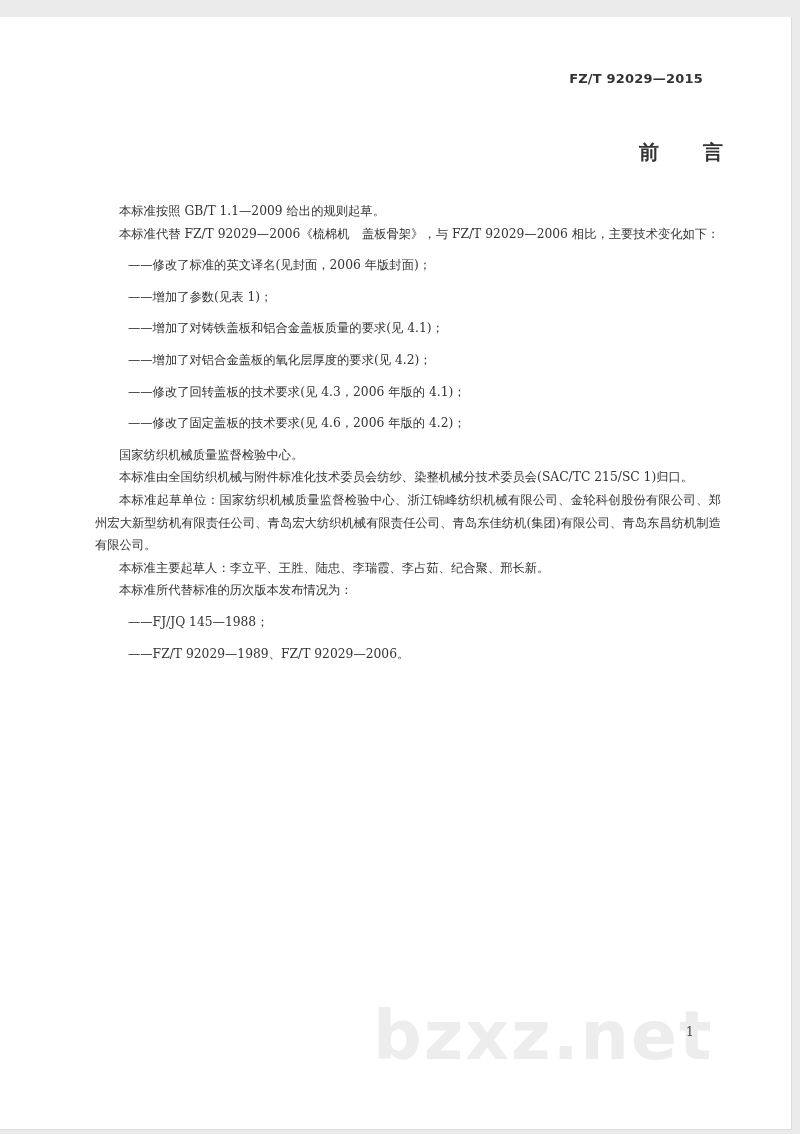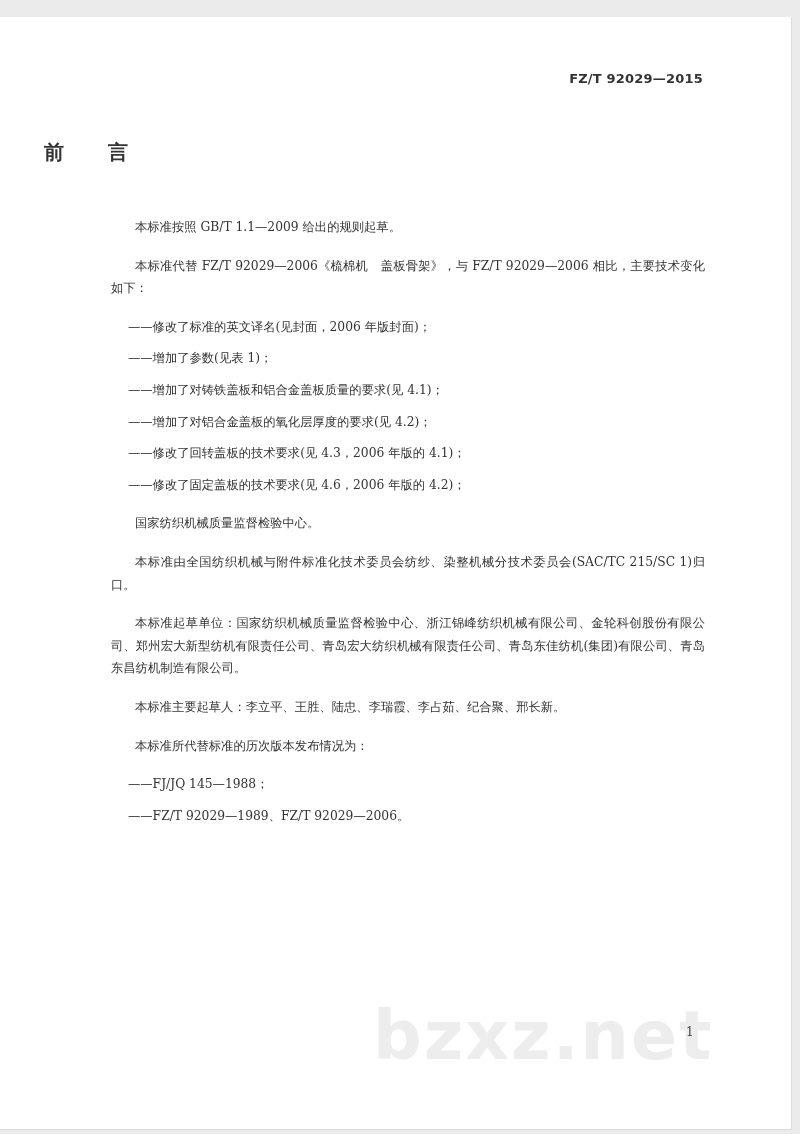--- a/index.html
+++ b/index.html
@@ -9,29 +9,29 @@
   }
   .page {
     position: absolute; left: 0; top: 17px; width: 791px; height: 1112px;
     background: #ffffff; border-right: 1px solid #dcdcdc; border-bottom: 1px solid #dcdcdc;
   }
   .doc-code {
     position: absolute; right: 88px; top: 54px; font-size: 13px; font-weight: bold;
     font-family: "DejaVu Sans", "Liberation Sans", sans-serif; color: #333; letter-spacing: 0.2px;
   }
   .title {
-    position: absolute; left: 0; width: 767px; top: 122px; text-align: left;
+    position: absolute; left: 0; width: 767px; top: 122px; text-align: right;
     font-family: "DejaVu Sans", "Liberation Sans", sans-serif; font-size: 20px; font-weight: bold;
     color: #333; letter-spacing: 44px; text-indent: 44px;
   }
   .body {
     position: absolute; left: 95px; top: 183px; width: 626px;
     font-size: 12.3px; line-height: 22.6px; color: #333;
   }
-  .p { margin: 16px; text-indent: 24px; text-align: justify; }
+  .p { margin: 0; text-indent: 24px; text-align: justify; }
   .li { margin: 9px; padding-left: 24px; }
   .watermark {
     position: absolute; left: 373px; top: 985px; font-family: "DejaVu Sans", "Liberation Sans", sans-serif;
     font-size: 68px; font-weight: bold; color: #ededed; letter-spacing: 2px; line-height: 1;
   }
   .page-num {
     position: absolute; left: 686px; top: 1008px; font-size: 12px; color: #444;
   }
 </style>
 </head>

